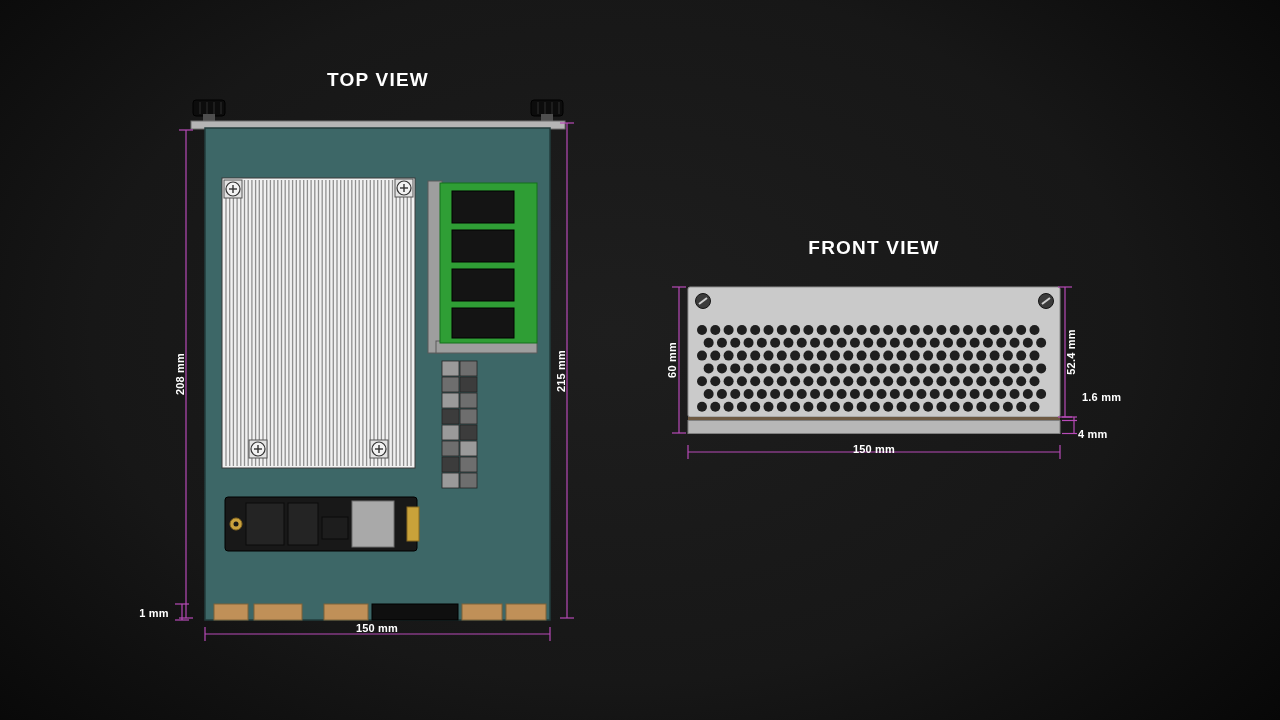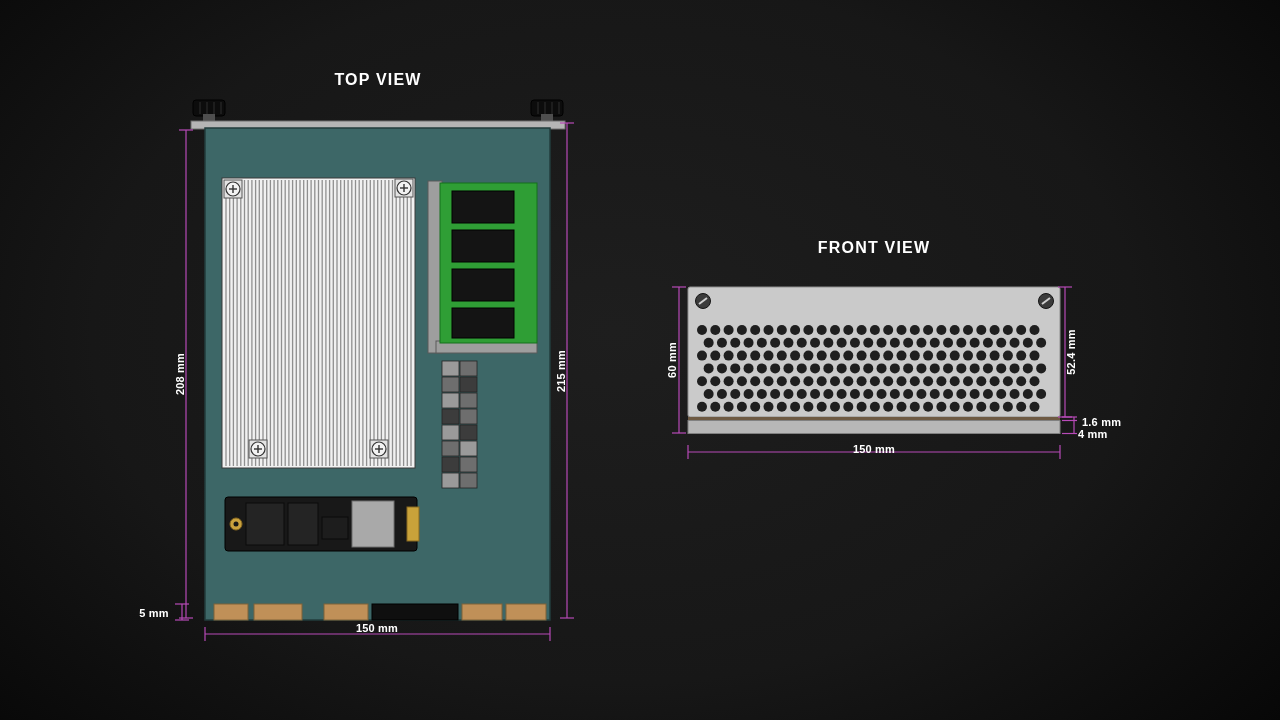--- a/index.html
+++ b/index.html
@@ -6,21 +6,21 @@
   html,body{width:1280px;height:720px;overflow:hidden;background:#000}
   .stage{position:relative;width:1280px;height:720px;
     font-family:"Liberation Sans",sans-serif;
     background:radial-gradient(950px 640px at 48% 46%, #1e1e1e 0%, #171717 55%, #040404 100%);}
   svg.scene{position:absolute;left:0;top:0}
   .lbl{position:absolute;color:var(--c-text,#fff);font-size:11px;font-weight:600;
        white-space:nowrap;letter-spacing:.2px}
   .ctr{transform:translate(-50%,-50%)}
   .rot{transform:translate(-50%,-50%) rotate(-90deg)}
   .lft{transform:translate(0,-50%)}
-  .title{font-size:16px;font-weight:800;letter-spacing:1.2px}
+  .title{font-size:19px;font-weight:800;letter-spacing:1.2px}
   .dim-line,.dim-tick{stroke:var(--c-dim,#b84ab8);stroke-width:1.2;fill:none}
   .board{fill:var(--c-board,#3d6767);stroke:#223c3c;stroke-width:1.5}
   .panel{fill:var(--c-panel,#cacaca);stroke:#8f8f8f}
   .ram{fill:var(--c-ram,#2f9e35);stroke:#15701c}
   .heatsink{fill:var(--c-heatsink,#f1f1f1);stroke:#3a3a3a}
 </style>
 </head>
 <body>
 
 <div class="stage" style="--c-dim: #b84ab8; --c-board: #3d6767; --c-panel: #cacaca; --c-ram: #2f9e35; --c-heatsink: #f1f1f1; --c-text: #ffffff;">
@@ -413,20 +413,20 @@
       </g>
     </g>
   </svg>
 
   <div class="lbl title ctr" style="left:378px;top:80px">TOP VIEW</div>
   <div class="lbl title ctr" style="left:874px;top:248px">FRONT VIEW</div>
 
   <div class="lbl rot" style="left:180px;top:374px">208 mm</div>
   <div class="lbl rot" style="left:561px;top:371px">215 mm</div>
   <div class="lbl ctr" style="left:377px;top:628px">150 mm</div>
-  <div class="lbl ctr" style="left:154px;top:613px">5 mm</div>
+  <div class="lbl ctr" style="left:154px;top:613px">1 mm</div>
 
   <div class="lbl rot" style="left:672px;top:360px">60 mm</div>
   <div class="lbl rot" style="left:1071px;top:352px">52.4 mm</div>
-  <div class="lbl lft" style="left:1082px;top:422px">1.6 mm</div>
+  <div class="lbl lft" style="left:1082px;top:397px">1.6 mm</div>
   <div class="lbl lft" style="left:1078px;top:434px">4 mm</div>
   <div class="lbl ctr" style="left:874px;top:449px">150 mm</div>
 </div>
 
 </body></html>

